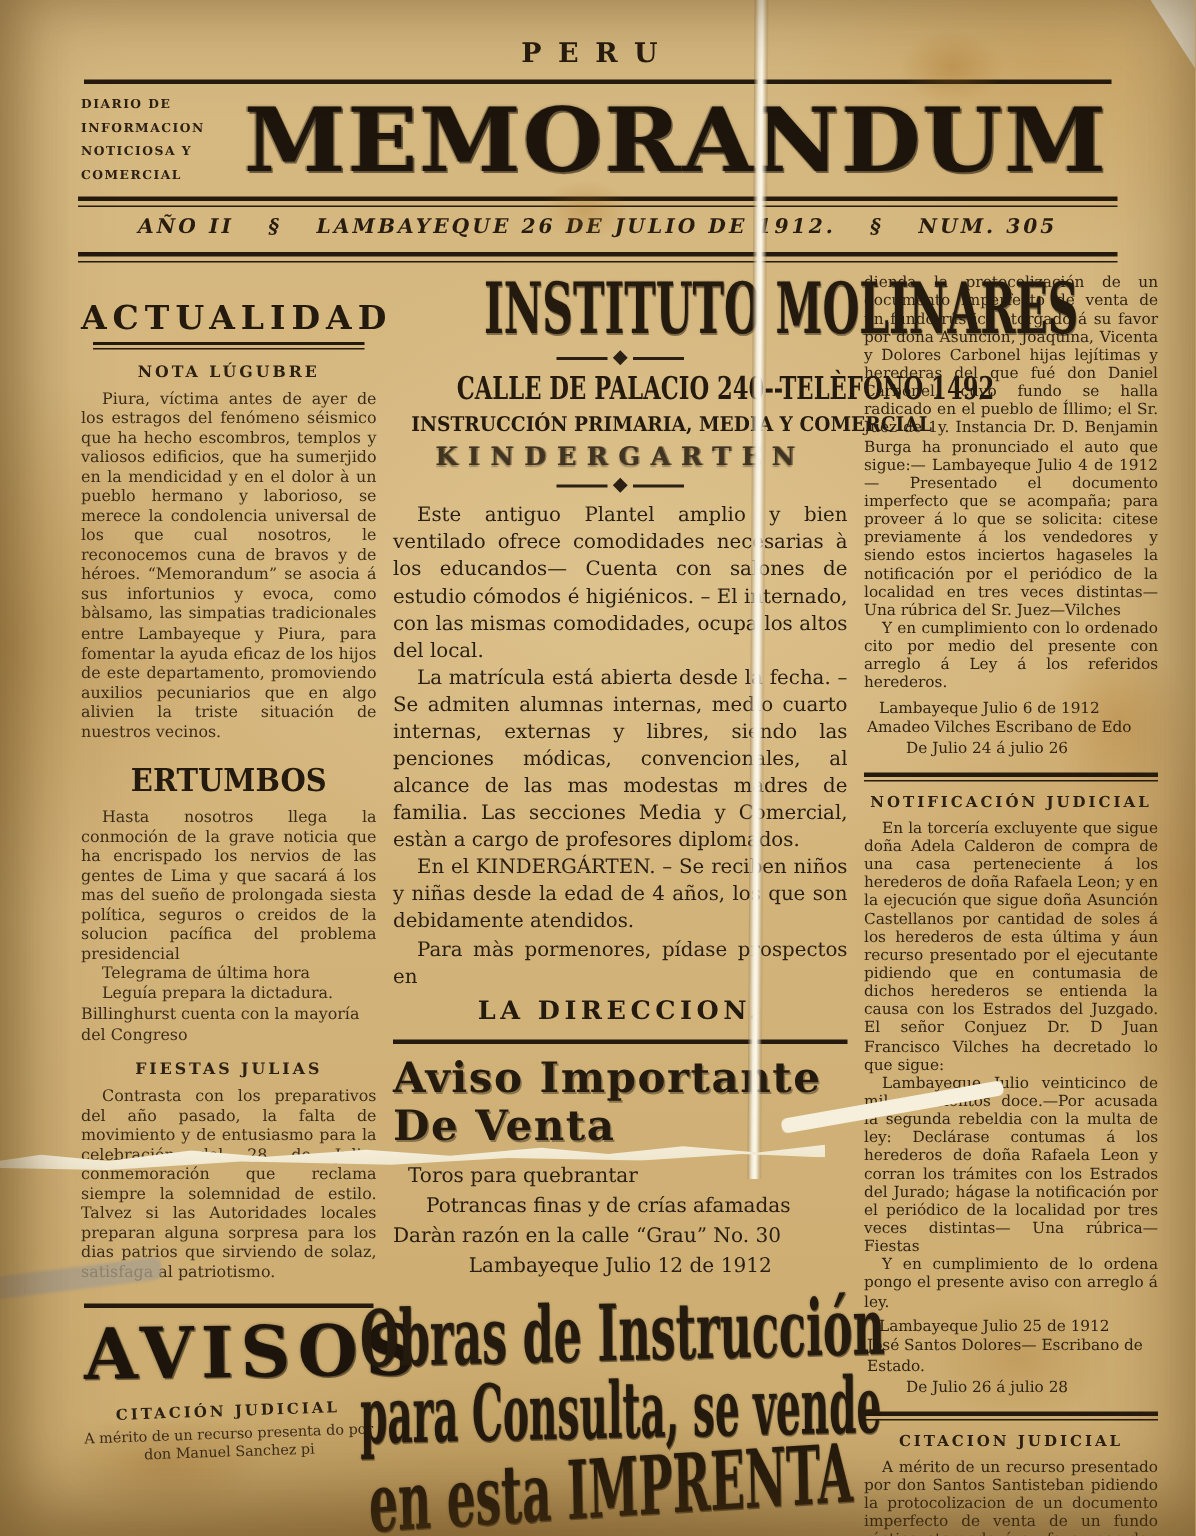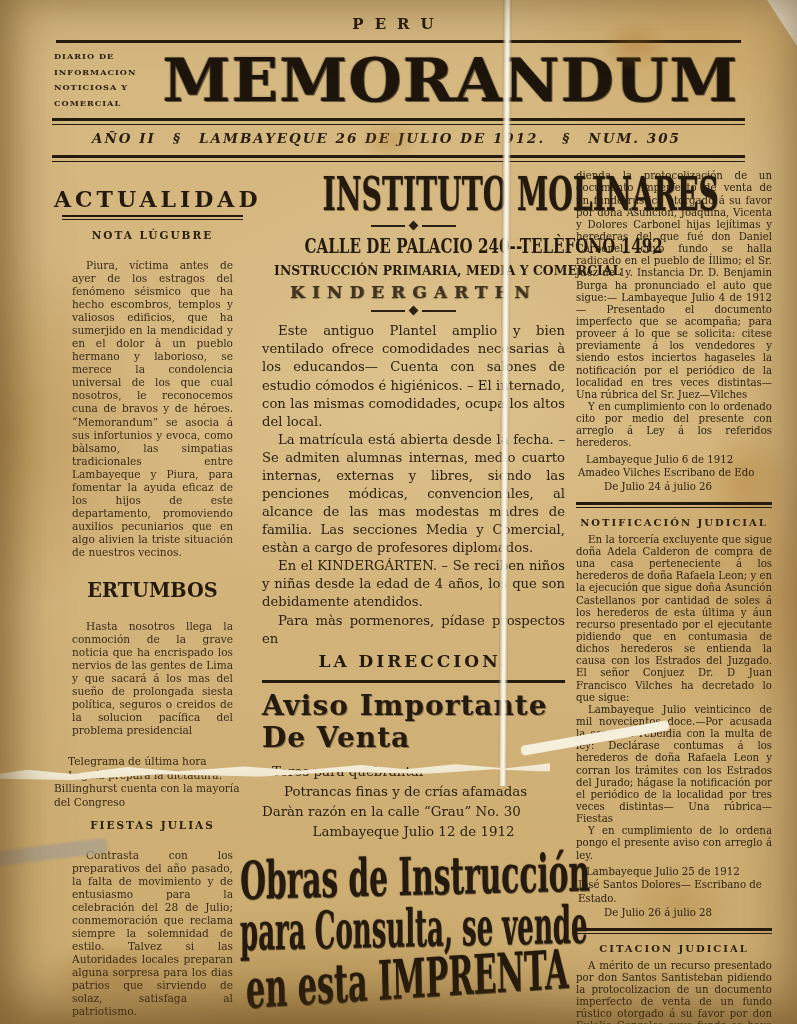--- a/index.html
+++ b/index.html
@@ -14,42 +14,42 @@
       radial-gradient(ellipse 200px 260px at 1% 42%, rgba(160,118,52,.35), transparent 70%),
       radial-gradient(ellipse 300px 220px at 97% 58%, rgba(176,126,56,.32), transparent 70%),
       radial-gradient(ellipse 380px 180px at 40% 101%, rgba(150,110,48,.38), transparent 75%),
       linear-gradient(180deg,#d6b981 0%,#d3b47b 55%,#cbab6f 100%);
   }
   .page::after{ 
     content:"";position:absolute;inset:0;pointer-events:none;z-index:9;
     box-shadow:inset 0 0 70px rgba(92,62,20,.38), inset 0 -28px 45px rgba(82,52,15,.30), inset 14px 0 30px rgba(96,66,24,.25);
   }
   
-  .country{padding-top:3px;text-align:center;font-weight:bold;font-size:15px;letter-spacing:11px;color:#241a0d;margin-top:12px;}
+  .country{padding-top:25px;text-align:center;font-weight:bold;font-size:18px;letter-spacing:11px;color:#241a0d;}
   .rule-thick{margin:7px 56px 0 56px;border-top:3px solid #241a0d;}
   .masthead{display:flex;align-items:center;padding:6px 38px 2px 54px;}
   .mast-side{width:88px;flex:none;font-size:8.2px;font-weight:bold;letter-spacing:1px;line-height:1.9;color:#2c2113;}
   .mast-side.right{width:82px;}
   .mast-title{
     flex:1;text-align:center;font-weight:bold;font-size:59px;line-height:1;
     letter-spacing:1px;color:#1d150c;transform:scaleX(1.04);
     text-shadow:1px 1px 0 rgba(30,22,12,.55), -1px 0 0 rgba(30,22,12,.3), 0 0 2px rgba(30,22,12,.35);
   }
   .dbl{height:3px;border-top:3px solid #241a0d;border-bottom:1px solid #241a0d;}
   .dbl.hdr{margin:5px 52px 0 52px;}
   .dateline{display:flex;align-items:center;justify-content:space-between;
-    padding:5px 116px 4px 92px;font-style:italic;font-weight:bold;font-size:13.5px;letter-spacing:2px;color:#281d0f;}
+    padding:5px 92px 4px 92px;font-style:italic;font-weight:bold;font-size:13.5px;letter-spacing:2px;color:#281d0f;}
   
   .columns{position:relative;display:flex;gap:11px;padding:8px 36px 0 54px;align-items:flex-start;z-index:2;}
   .col{flex:none;}
   .col-left{width:197px;color:#3a2c19;}
   .col-mid{width:303px;}
   .col-right{width:196px;}
   .kicker{text-align:center;font-weight:bold;font-size:10.5px;letter-spacing:2px;margin:9px 0 6px 0;color:#2c2112;}
-  .body-sm{font-size:10.6px;line-height:1.23;text-align:justify;margin:18px;}
+  .body-sm{font-size:10.6px;line-height:1.23;text-align:justify;margin:0;}
   .body-sm .ind, p.ind{text-indent:14px;}
   .section-title{font-size:22px;font-weight:bold;letter-spacing:4px;text-align:center;margin-top:16px;color:#241a0d;}
   .section-rule{height:2px;border-top:2px solid #241a0d;border-bottom:1px solid #241a0d;margin:3px 8px 8px 8px;}
   .h-mid-left{font-size:21px;font-weight:bold;text-align:center;margin:12px 0 7px 0;transform:scaleX(.92);color:#241a0d;}
   .tele-line{font-size:10.6px;line-height:1.3;margin:0;}
   .avisos-rule{border-top:3px solid #241a0d;margin:14px 2px 6px 2px;}
   .avisos{
     font-size:47px;font-weight:bold;text-align:center;letter-spacing:5px;line-height:1.05;
     color:#1d150c;transform:rotate(-.8deg) scaleX(.98);
     text-shadow:1px 1px 0 rgba(30,22,12,.5), 0 0 2px rgba(30,22,12,.4);

